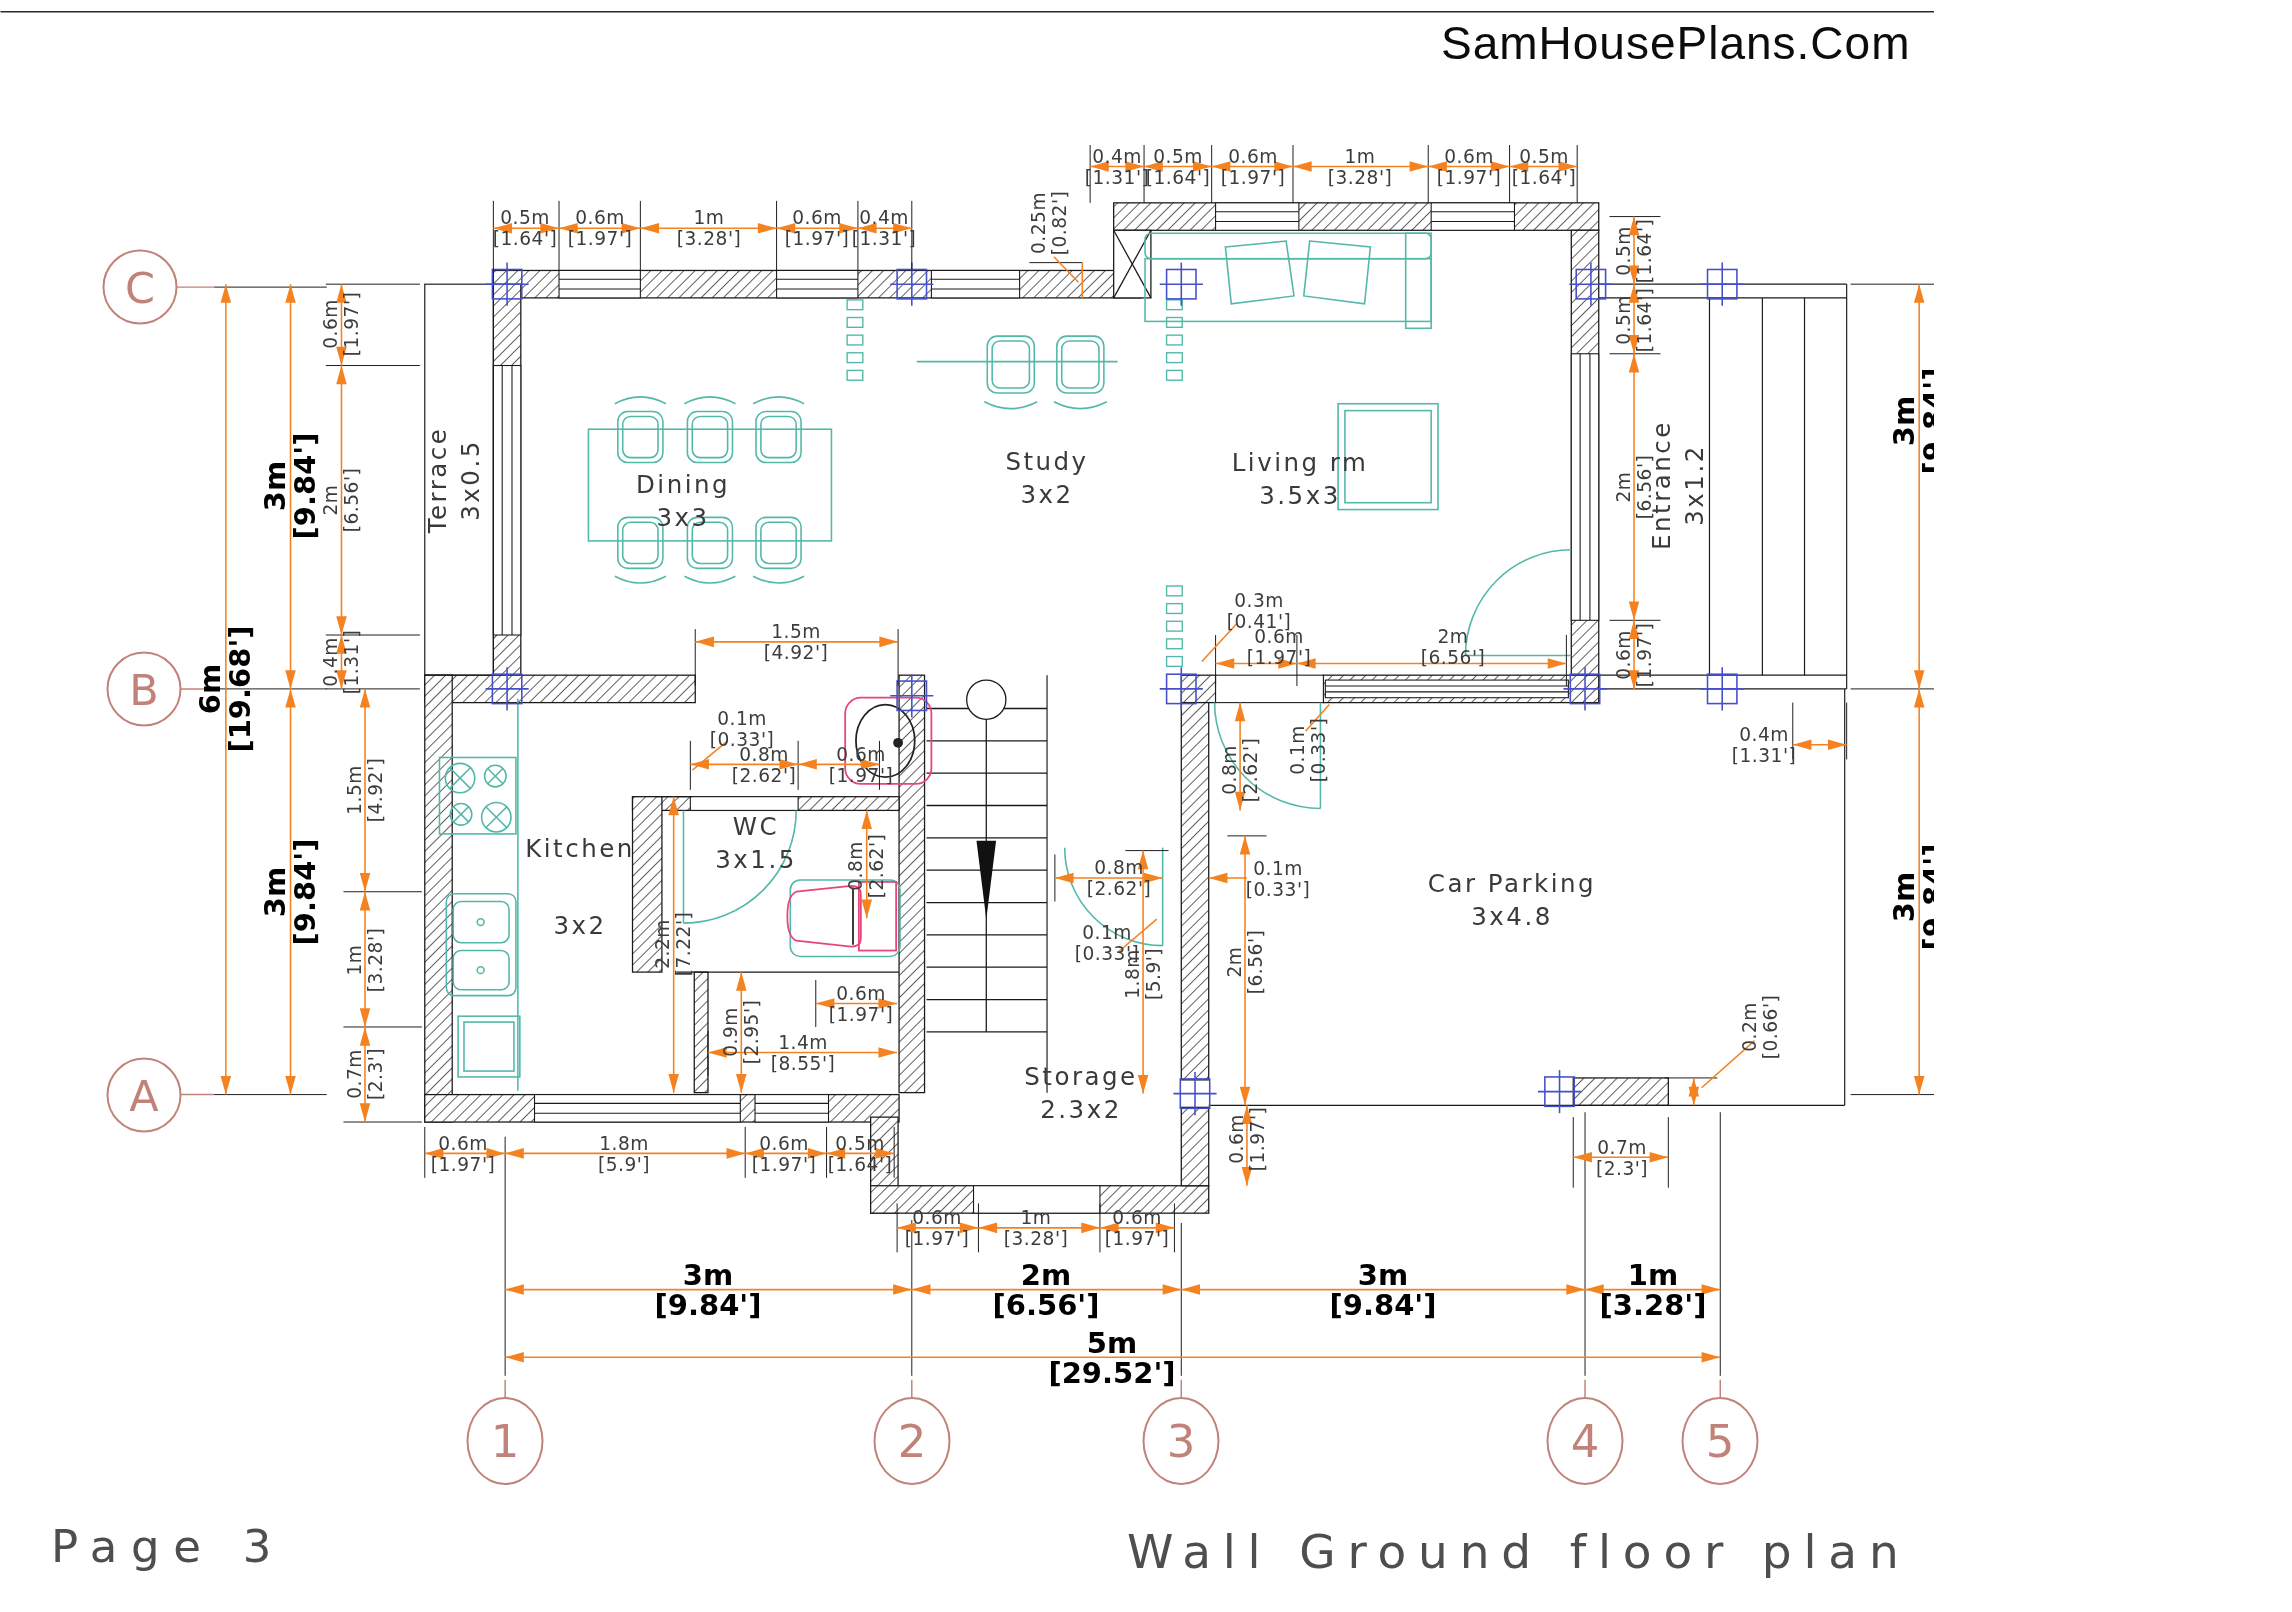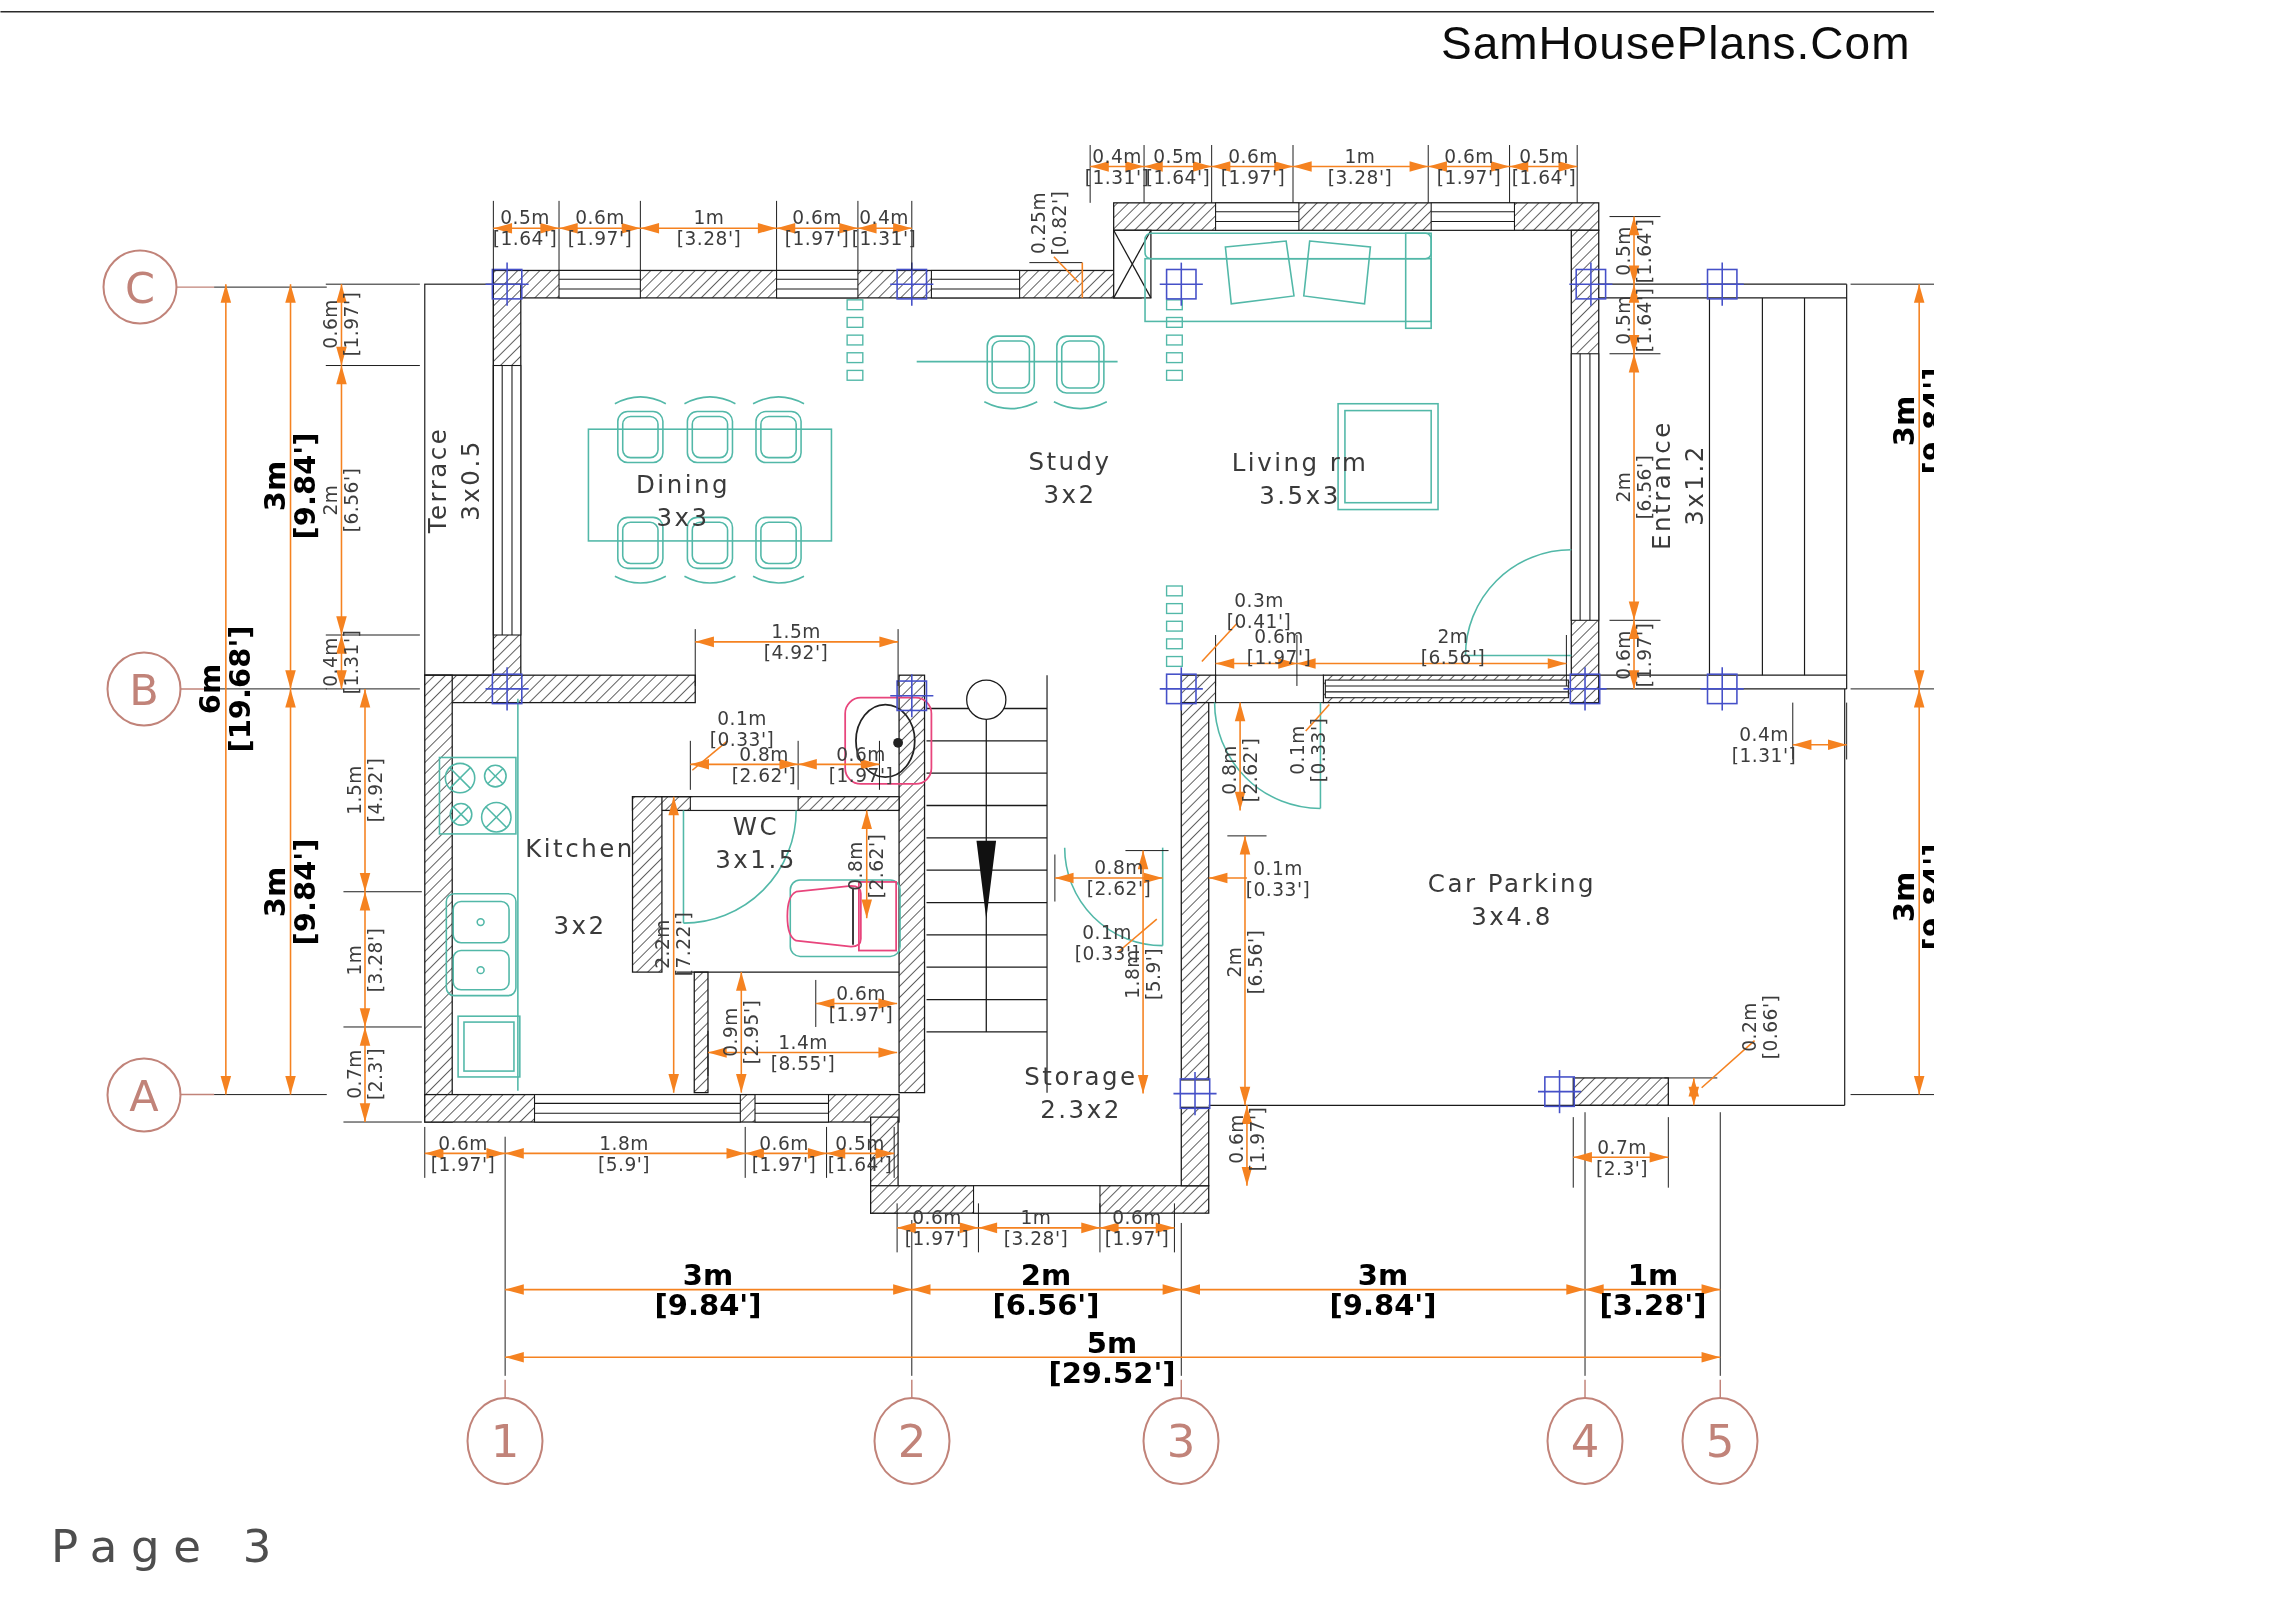--- a/index.html
+++ b/index.html
@@ -430,20 +430,21 @@
         <line x1="930" y1="1408" x2="930" y2="1427"></line>
       <line x1="1205" y1="1408" x2="1205" y2="1427"></line>
         <line x1="1617" y1="1408" x2="1617" y2="1427"></line>
       <line x1="1755" y1="1408" x2="1755" y2="1427"></line>
     </g>
   </svg>
 
   <div id="labels">
     <div class="logo">SamHousePlans.Com</div>
     <div class="page-num">Page 3</div>
+    <div class="plan-title">Wall Ground floor plan</div>
   <div class="dim" style="left: 525px; top: 228px;">
         <span>0.5m</span>
         <span>[1.64']</span>
       </div>
       <div class="dim" style="left: 600px; top: 228px;">
         <span>0.6m</span>
         <span>[1.97']</span>
       </div>
       <div class="dim" style="left: 709px; top: 228px;">
         <span>1m</span>
@@ -690,21 +691,21 @@
         <span>[29.52']</span>
       </div>
       <div class="room rot" style="left: 454px; top: 480px;">
         <span>Terrace</span>
         <span>3x0.5</span>
       </div>
       <div class="room" style="left: 683px; top: 501px;">
         <span>Dining</span>
         <span>3x3</span>
       </div>
-      <div class="room" style="left: 1070px; top: 478px; align-items: center;">
+      <div class="room" style="left: 1047px; top: 478px; align-items: center;">
         <span>Study</span>
         <span>3x2</span>
       </div>
       <div class="room" style="left: 1300px; top: 479px;">
         <span>Living rm</span>
         <span>3.5x3</span>
       </div>
       <div class="room rot" style="left: 1678px; top: 485px;">
         <span>Entrance</span>
         <span>3x1.2</span>

